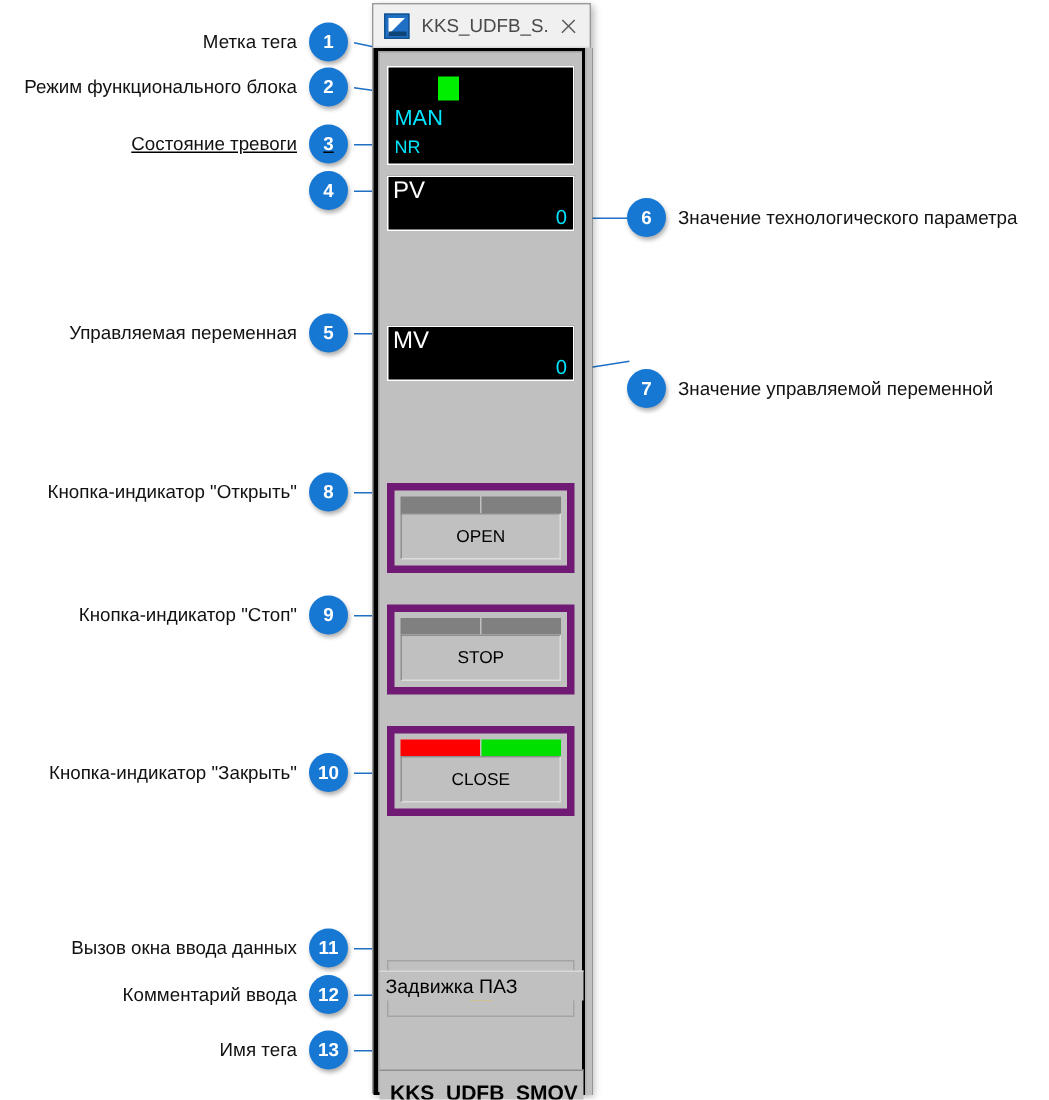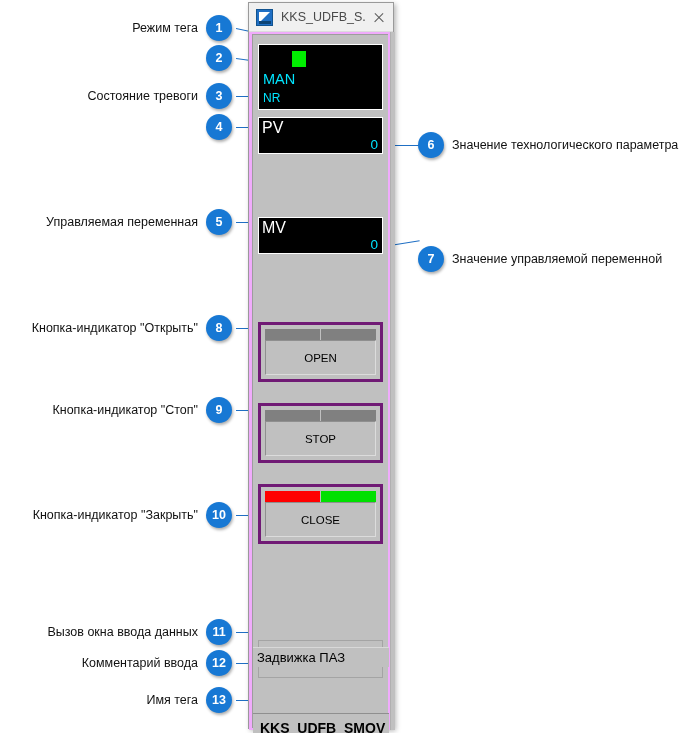--- a/index.html
+++ b/index.html
@@ -91,21 +91,21 @@
   .close-btn::before { transform: rotate(45deg); }
   .close-btn::after  { transform: rotate(-45deg); }
 
   
   .client {
     position: absolute;
     left: 0;
     top: 29px;
     width: 146px;
     height: 698px;
-    background: #f0abfc;
+    background: #000000;
     box-sizing: border-box;
     text-decoration: underline;
   }
   .pane {
     position: absolute;
     left: 3px;
     top: 2px;
     width: 136px;
     height: 694px;
     background: #c0c0c0;
@@ -177,21 +177,21 @@
   }
   .bottom-val { bottom: 1px; }
 
   
   .ibtn {
     position: absolute;
     left: 5px;
     width: 125px;
     height: 60px;
     background: #c0c0c0;
-    border: 3px solid #701a75;
+    border: 5px solid #701a75;
     box-sizing: border-box;
     padding: 4px;
   }
   .ibtn-inner {
     position: relative;
     width: 100%;
     height: 100%;
     box-sizing: border-box;
   }
   .ibar {
@@ -324,29 +324,30 @@
   <div class="leader" style="left:390px; top:145px; width:30px;"></div>
   <div class="leader" style="left:390px; top:245px; width:30px; transform:rotate(-9deg);"></div>
   <div class="leader" style="left:236px; top:328px; width:50px;"></div>
   <div class="leader" style="left:236px; top:410px; width:50px;"></div>
   <div class="leader" style="left:236px; top:515px; width:50px;"></div>
   <div class="leader" style="left:236px; top:632px; width:40px;"></div>
   <div class="leader" style="left:236px; top:663px; width:24px;"></div>
   <div class="leader" style="left:236px; top:700px; width:30px;"></div>
 
   <div class="callout left" style="right:467px; top:15px;">
-    <span class="callout-label">Режим тега</span>
+    <span class="callout-label">Метка тега</span>
     <span class="badge">1</span>
   </div>
 
   <div class="callout left" style="right:467px; top:45px;">
+    <span class="callout-label">Режим функционального блока</span>
     <span class="badge">2</span>
   </div>
 
-  <div class="callout left" style="right:467px; top:83px;">
+  <div class="callout left" style="right:467px; top:83px;text-decoration:underline;">
     <span class="callout-label">Состояние тревоги</span>
     <span class="badge">3</span>
   </div>
 
   <div class="callout left" style="right:467px; top:114px;">
     <span class="badge">4</span>
   </div>
 
   <div class="callout left" style="right:467px; top:209px;">
     <span class="callout-label">Управляемая переменная</span>

